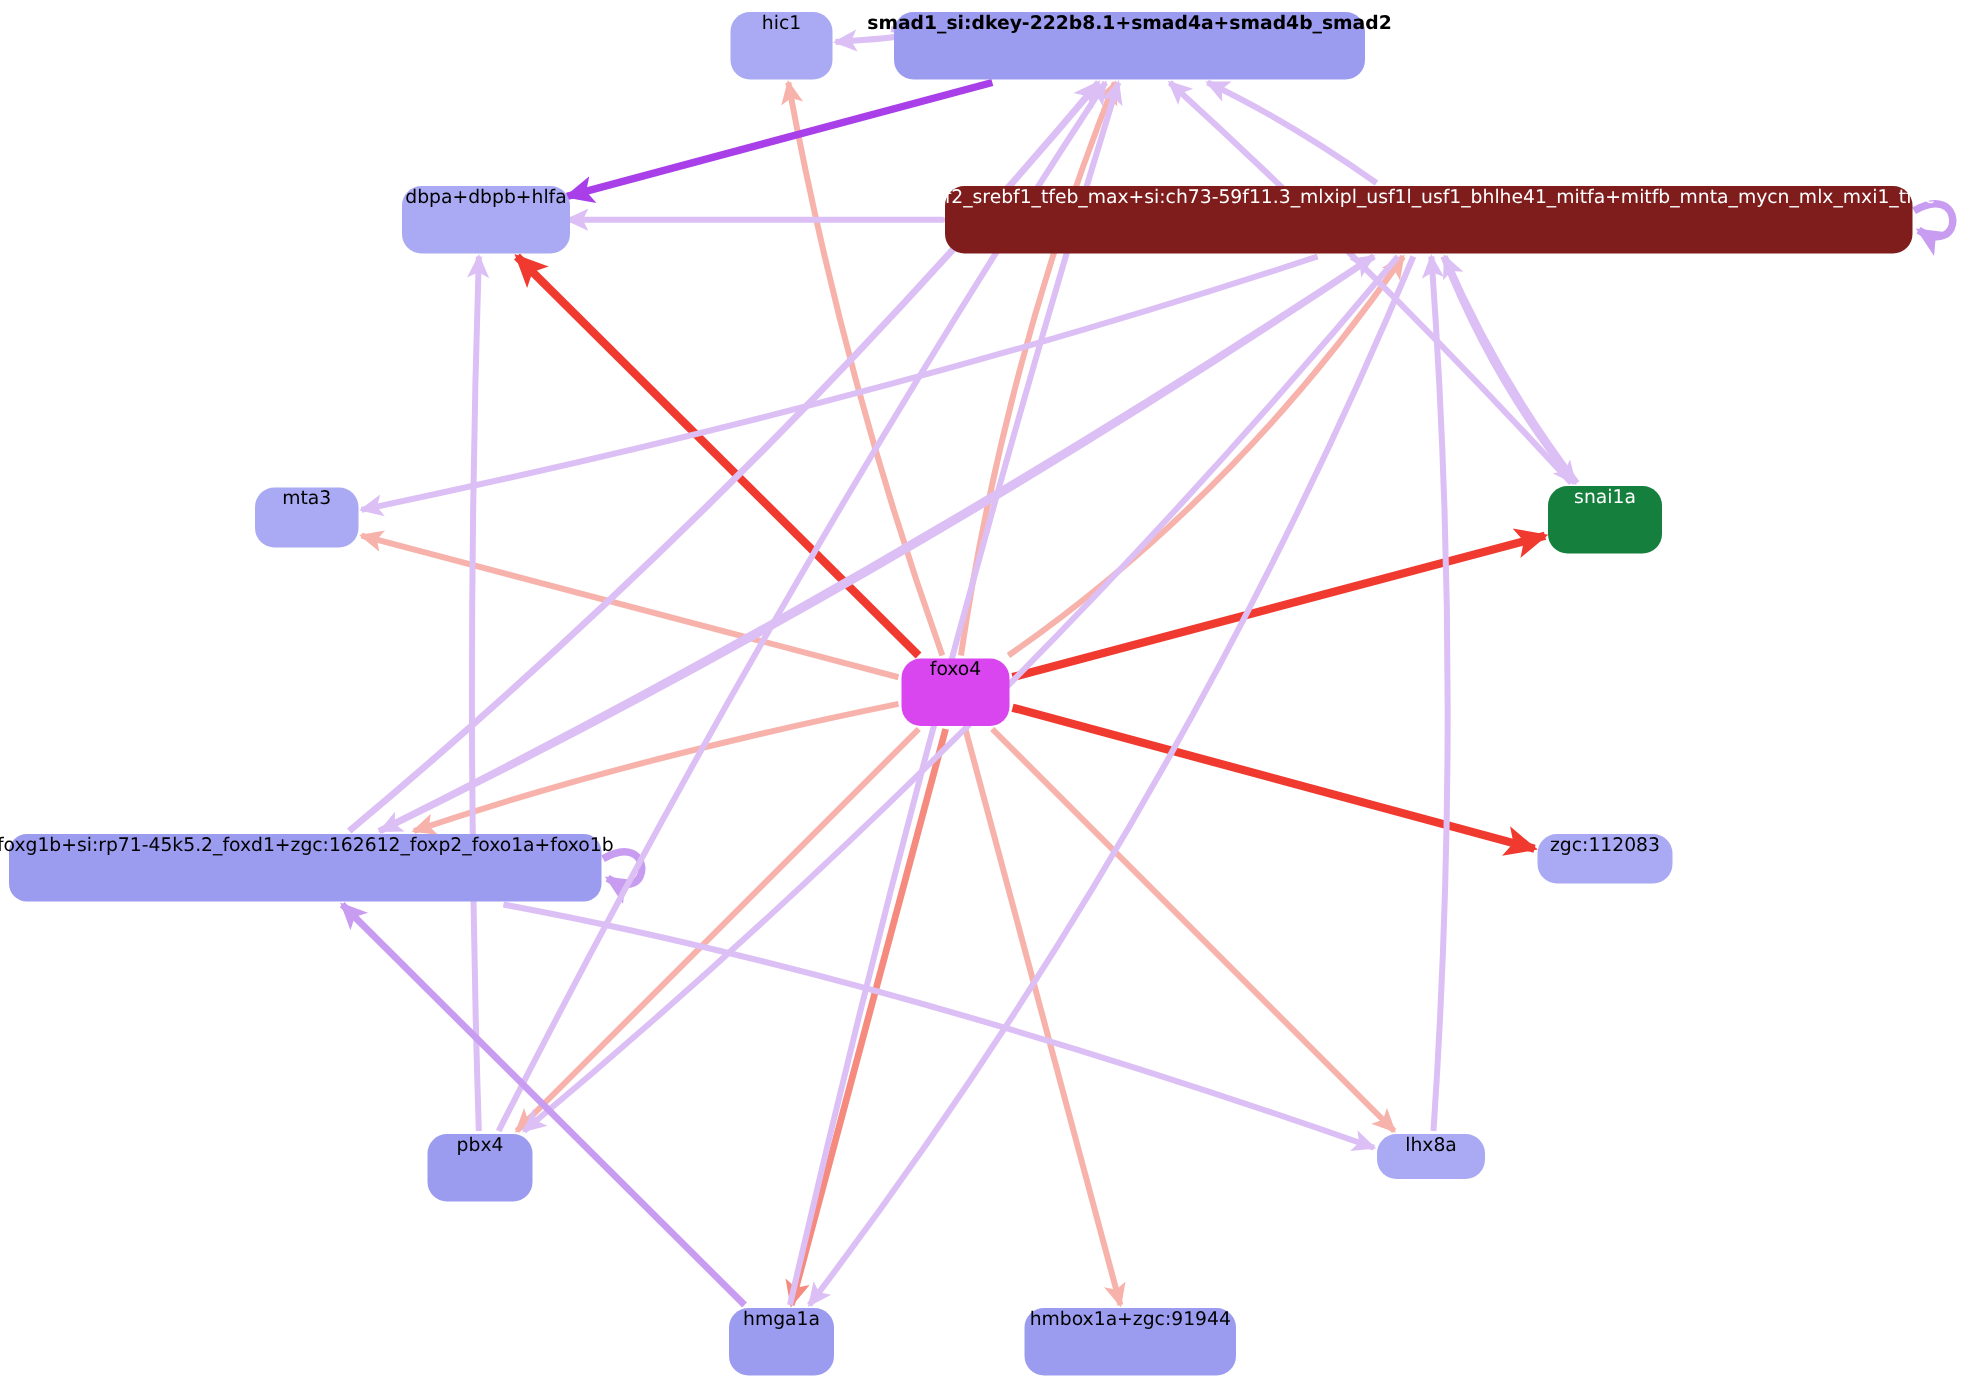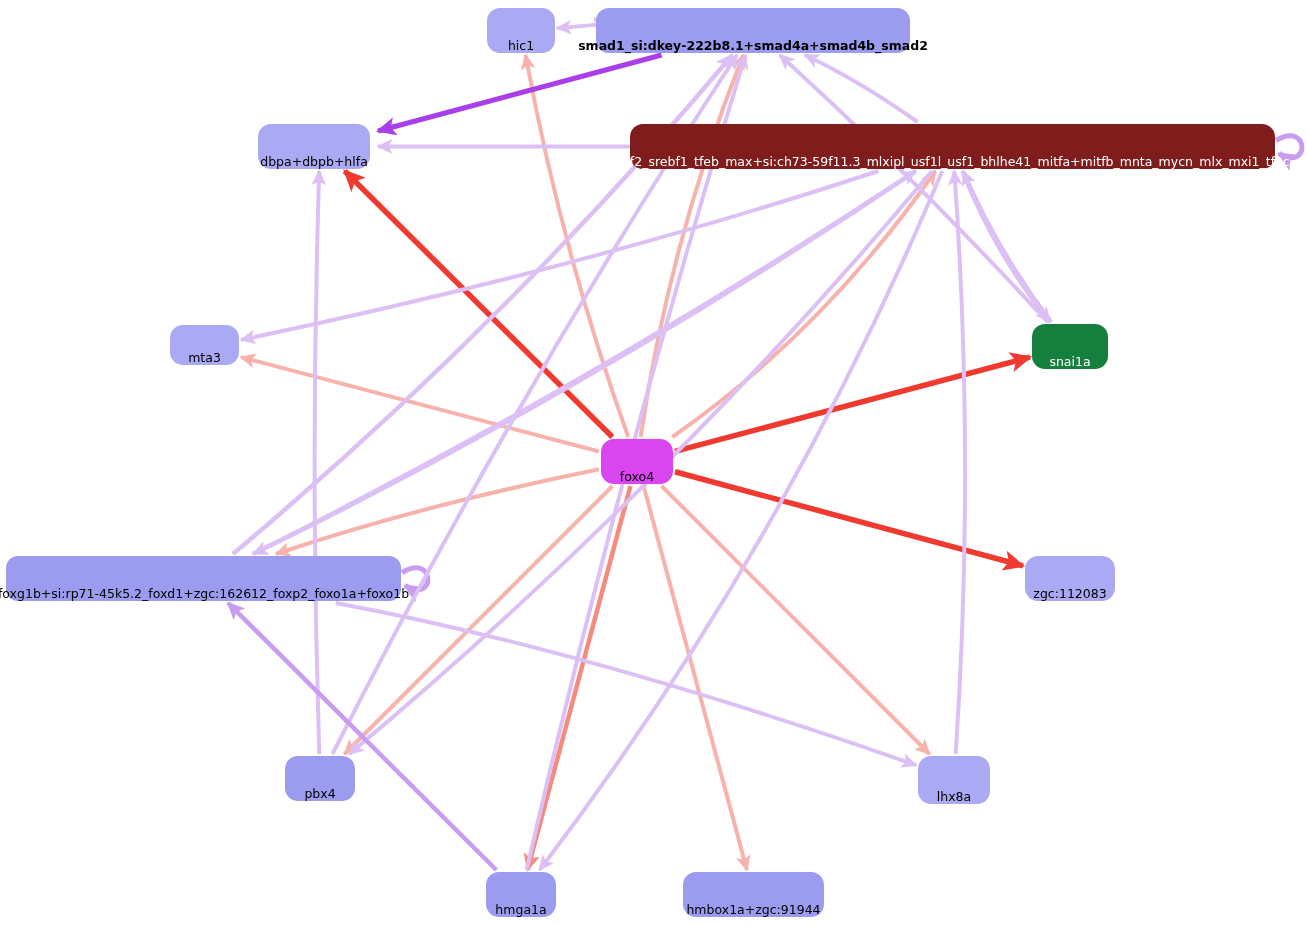--- a/index.html
+++ b/index.html
@@ -19,21 +19,21 @@
   #edge-layer {
     position: absolute;
     left: 0; top: 0;
     width: 1307px;
     height: 925px;
   }
   .node {
     position: absolute;
     box-sizing: border-box;
     display: flex;
-    align-items: flex-end;
+    align-items: flex-start;
     justify-content: center;
     border-radius: 13px;
     color: #000000;
     font-size: 12.5px;
     line-height: 1.1;
     white-space: nowrap;
     padding: 0 28px;
     z-index: 5;
     cursor: pointer;
     user-select: none;
@@ -101,45 +101,45 @@
       <path d="M 319.2246835443038 754 Q 310 462.5 319.2246835443038 171" fill="none" stroke="#dcc0f5" stroke-width="4" stroke-linecap="butt" marker-end="url(#ah-dcc0f5)"></path>
       <path d="M 496.38370253164555 870 Q 362.25 736.5 228.11629746835442 603" fill="none" stroke="#c89cf0" stroke-width="4.5" stroke-linecap="butt" marker-end="url(#ah-c89cf0)"></path>
     </svg>
   <div id="node-layer">
       <div class="node" style="left: 487px; top: 8px; width: 68px; height: 45px; background: rgb(170, 170, 244);">
         <span>hic1</span>
       </div>
       <div class="node" style="left: 596px; top: 8px; width: 314px; height: 45px; background: rgb(155, 155, 240); font-weight: bold;">
         <span>smad1_si:dkey-222b8.1+smad4a+smad4b_smad2</span>
       </div>
-      <div class="node" style="left: 258px; top: 124px; width: 112px; height: 45px; background: rgb(170, 170, 244);">
+      <div class="node" style="left: 268px; top: 124px; width: 112px; height: 45px; background: rgb(170, 170, 244);">
         <span>dbpa+dbpb+hlfa</span>
       </div>
       <div class="node dark" style="left: 630px; top: 124px; width: 645px; height: 45px; background: #7f1d1d;">
         <span>usf2_srebf1_tfeb_max+si:ch73-59f11.3_mlxipl_usf1l_usf1_bhlhe41_mitfa+mitfb_mnta_mycn_mlx_mxi1_tfec</span>
       </div>
       <div class="node" style="left: 170px; top: 325px; width: 69px; height: 40px; background: rgb(170, 170, 244);">
         <span>mta3</span>
       </div>
       <div class="node dark" style="left: 1032px; top: 324px; width: 76px; height: 45px; background: #15803d;">
         <span>snai1a</span>
       </div>
       <div class="node" style="left: 601px; top: 439px; width: 72px; height: 45px; background: #d946ef;">
         <span>foxo4</span>
       </div>
       <div class="node" style="left: 6px; top: 556px; width: 395px; height: 45px; background: rgb(155, 155, 240); border-radius: 12px;">
         <span>foxg1b+si:rp71-45k5.2_foxd1+zgc:162612_foxp2_foxo1a+foxo1b</span>
       </div>
-      <div class="node" style="left: 1025px; top: 556px; width: 90px; height: 45px; background: rgb(170, 170, 244);">
+      <div class="node" style="left: 1025px; top: 556px; width: 90px; height: 33px; background: rgb(170, 170, 244);">
         <span>zgc:112083</span>
       </div>
       <div class="node" style="left: 285px; top: 756px; width: 70px; height: 45px; background: rgb(155, 155, 240);">
         <span>pbx4</span>
       </div>
-      <div class="node" style="left: 918px; top: 756px; width: 72px; height: 48px; background: rgb(170, 170, 244);">
+      <div class="node" style="left: 918px; top: 756px; width: 72px; height: 30px; background: rgb(170, 170, 244);">
         <span>lhx8a</span>
       </div>
       <div class="node" style="left: 486px; top: 872px; width: 70px; height: 45px; background: rgb(155, 155, 240);">
         <span>hmga1a</span>
       </div>
       <div class="node" style="left: 683px; top: 872px; width: 141px; height: 45px; background: rgb(155, 155, 240);">
         <span>hmbox1a+zgc:91944</span>
       </div>
     </div>
 </div>

